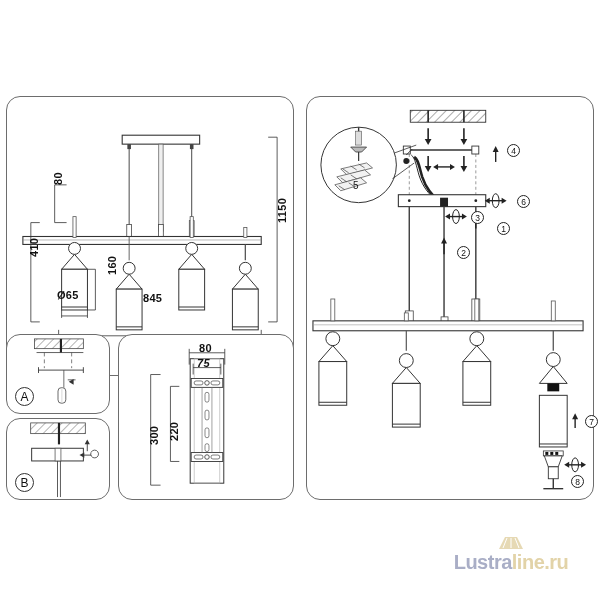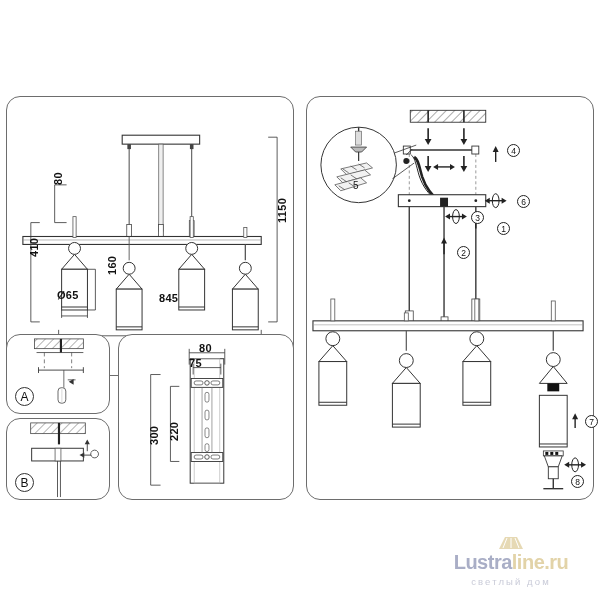--- a/index.html
+++ b/index.html
@@ -194,21 +194,21 @@
           <line x1="256" y1="204" x2="256" y2="212"></line>
         </g>
       </g>
     </svg>
 
     <div class="dim vert" style="left:46px;top:88px;">80</div>
     <div class="dim vert" style="left:22px;top:160px;">410</div>
     <div class="dim vert" style="left:100px;top:178px;">160</div>
     <div class="dim" style="left:50px;top:193px;">Ø65</div>
     <div class="dim vert" style="left:270px;top:126px;">1150</div>
-    <div class="dim" style="left:152px;top:196px;">845</div>
+    <div class="dim" style="left:136px;top:196px;">845</div>
   </div>
 
   <div class="panel" id="panel-detail-a">
     <svg class="svgbox" viewBox="0 0 104 80">
       <defs>
         <pattern id="hatchA" width="6" height="6" patternTransform="rotate(45)" patternUnits="userSpaceOnUse">
           <line x1="0" y1="0" x2="0" y2="6" stroke="#444" stroke-width=".8"></line>
         </pattern>
       </defs>
       <g>
@@ -301,21 +301,21 @@
         </g>
 
         <g stroke="#333" stroke-width=".8">
           <line x1="52" y1="52" x2="52" y2="128"></line>
           <line x1="52" y1="52" x2="61" y2="52"></line>
           <line x1="52" y1="128" x2="61" y2="128"></line>
         </g>
       </g>
     </svg>
     <div class="dim" style="left:80px;top:8px;">80</div>
-    <div class="dim" style="left:70px;top:23px;">75</div>
+    <div class="dim" style="left:78px;top:23px;font-style:italic;">75</div>
     <div class="dim vert" style="left:30px;top:110px;">300</div>
     <div class="dim vert" style="left:50px;top:106px;">220</div>
   </div>
 
   <div class="panel" id="panel-install">
     <svg class="svgbox" viewBox="0 0 288 404">
       <defs>
         <pattern id="hatchC" width="6" height="6" patternTransform="rotate(45)" patternUnits="userSpaceOnUse">
           <line x1="0" y1="0" x2="0" y2="6" stroke="#444" stroke-width=".9"></line>
         </pattern>
@@ -485,16 +485,15 @@
   <div id="watermark">
     <div id="wm-shade">
       <svg viewBox="0 0 26 13" width="26" height="13">
         <path d="M7 0 L19 0 L25 12 L1 12 Z" fill="#e6d9b4" stroke="none"></path>
         <line x1="9" y1="1" x2="5" y2="11" stroke="#fff" stroke-width="1"></line>
         <line x1="13" y1="1" x2="13" y2="11" stroke="#fff" stroke-width="1"></line>
         <line x1="17" y1="1" x2="21" y2="11" stroke="#fff" stroke-width="1"></line>
       </svg>
     </div>
     <div id="wm-main"><span class="wm-a">Lustra</span><span class="wm-b">line.ru</span></div>
-    <div id="wm-sub">светлый дом</div>
   </div>
 
 </div>
 
 </body></html>

